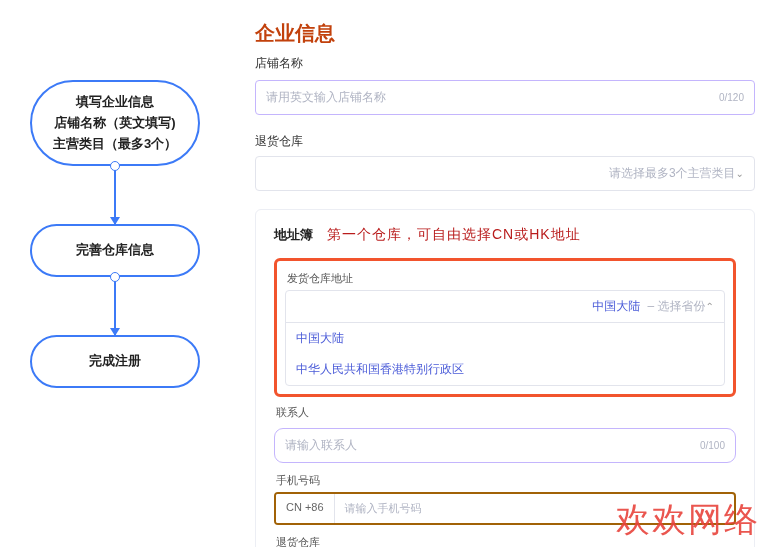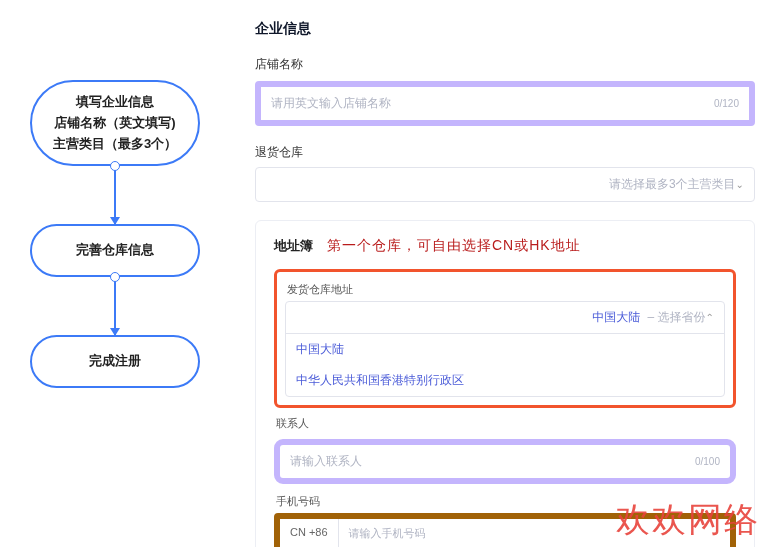--- a/index.html
+++ b/index.html
@@ -5,40 +5,40 @@
   * { box-sizing: border-box; margin: 0; padding: 0; }
   body { font-family: -apple-system, "PingFang SC", "Microsoft YaHei", sans-serif; background: #fff; width: 770px; height: 547px; position: relative; overflow: hidden; font-size: 13px; color: #333; }
   .container { display: flex; padding: 10px 0 10px 20px; }
   .flow { width: 190px; flex-shrink: 0; display: flex; flex-direction: column; align-items: center; padding-top: 70px; }
   .flow-node { width: 170px; border: 2px solid #3c7af7; border-radius: 50px; padding: 10px 8px; text-align: center; font-size: 13px; line-height: 1.6; color: #222; font-weight: 600; }
   .flow-node.single { padding: 14px 8px; }
   .flow-arrow { width: 2px; height: 58px; background: #3c7af7; position: relative; }
   .flow-arrow::after { content: ""; position: absolute; bottom: -1px; left: -4px; border-left: 5px solid transparent; border-right: 5px solid transparent; border-top: 8px solid #3c7af7; }
   .flow-arrow::before { content: ""; position: absolute; top: -5px; left: -4px; width: 8px; height: 8px; border: 1px solid #3c7af7; border-radius: 50%; background: #fff; }
   .form { flex: 1; padding: 10px 15px 0 45px; }
-  .section-title { font-size: 14px; font-weight: 600; margin-bottom: 18px; color: #0f172a; }
+  .section-title { font-size: 20px; font-weight: 600; margin-bottom: 8px; color: #c2410c; }
   .field { margin-bottom: 18px; }
   .field-label { font-size: 12px; color: #333; margin-bottom: 6px; display: block; }
-  .input-box { border: 6px solid #c4b5fd; border-radius: 4px; padding: 8px 10px; font-size: 12px; color: #b0b4c3; background: #fff; position: relative; margin-top: 8px; }
+  .input-box { border: 1px solid #c4b5fd; border-radius: 4px; padding: 8px 10px; font-size: 12px; color: #b0b4c3; background: #fff; position: relative; margin-top: 8px; }
   .input-box.with-counter { display: flex; justify-content: space-between; align-items: center; }
   .counter { font-size: 10px; color: #b0b4c3; }
   .select-box { border: 1px solid #e2e4ec; border-radius: 4px; padding: 8px 10px; font-size: 12px; color: #b0b4c3; background: #fff; display: flex; justify-content: flex-end; align-items: center; }
   .chevron { font-size: 10px; color: #999; }
   .address-card { border: 1px solid #eceef4; border-radius: 6px; padding: 16px 18px 14px; background: #fff; position: relative; }
   .address-header { display: flex; align-items: baseline; gap: 14px; margin-bottom: 14px; }
   .addr-title { font-size: 13px; font-weight: 600; color: #222; }
   .annotation { color: #b91c1c; font-size: 14px; font-weight: 500; letter-spacing: 1px; }
   .highlight-box { border: 3px solid #f2542d; border-radius: 6px; padding: 6px 8px 8px; margin-bottom: 8px; }
   .dropdown-open { border: 1px solid #e2e4ec; border-radius: 4px; background: #fff; }
   .dropdown-sel { padding: 7px 10px; font-size: 12px; display: flex; justify-content: flex-end; align-items: center; border-bottom: 1px solid #e2e4ec; }
   .dropdown-sel .val { color: #4a5bd8; font-weight: 500; }
   .dropdown-sel .rest { color: #b0b4c3; margin-left: 4px; }
   .dropdown-opt { padding: 7px 10px; font-size: 12px; color: #4a5bd8; }
   .sub-label { font-size: 11px; color: #555; margin: 4px 0 4px 2px; }
-  .phone-row { display: flex; border: 6px solid #a16207; border-radius: 4px; overflow: hidden; }
+  .phone-row { display: flex; border: 2px solid #a16207; border-radius: 4px; overflow: hidden; }
   .phone-prefix { padding: 7px 10px; font-size: 11px; color: #666; border-right: 1px solid #e2e4ec; background: #fff; }
   .phone-input { padding: 7px 10px; font-size: 11px; color: #b0b4c3; flex: 1; }
   .watermark { position: absolute; bottom: 4px; right: 10px; font-size: 34px; color: #e8443d; font-family: "STSong","SimSun",serif; letter-spacing: 2px; opacity: 0.9; pointer-events: none; }
 </style>
 </head>
 <body>
 
 <div class="container">
   <div class="flow">
     <div class="flow-node">

